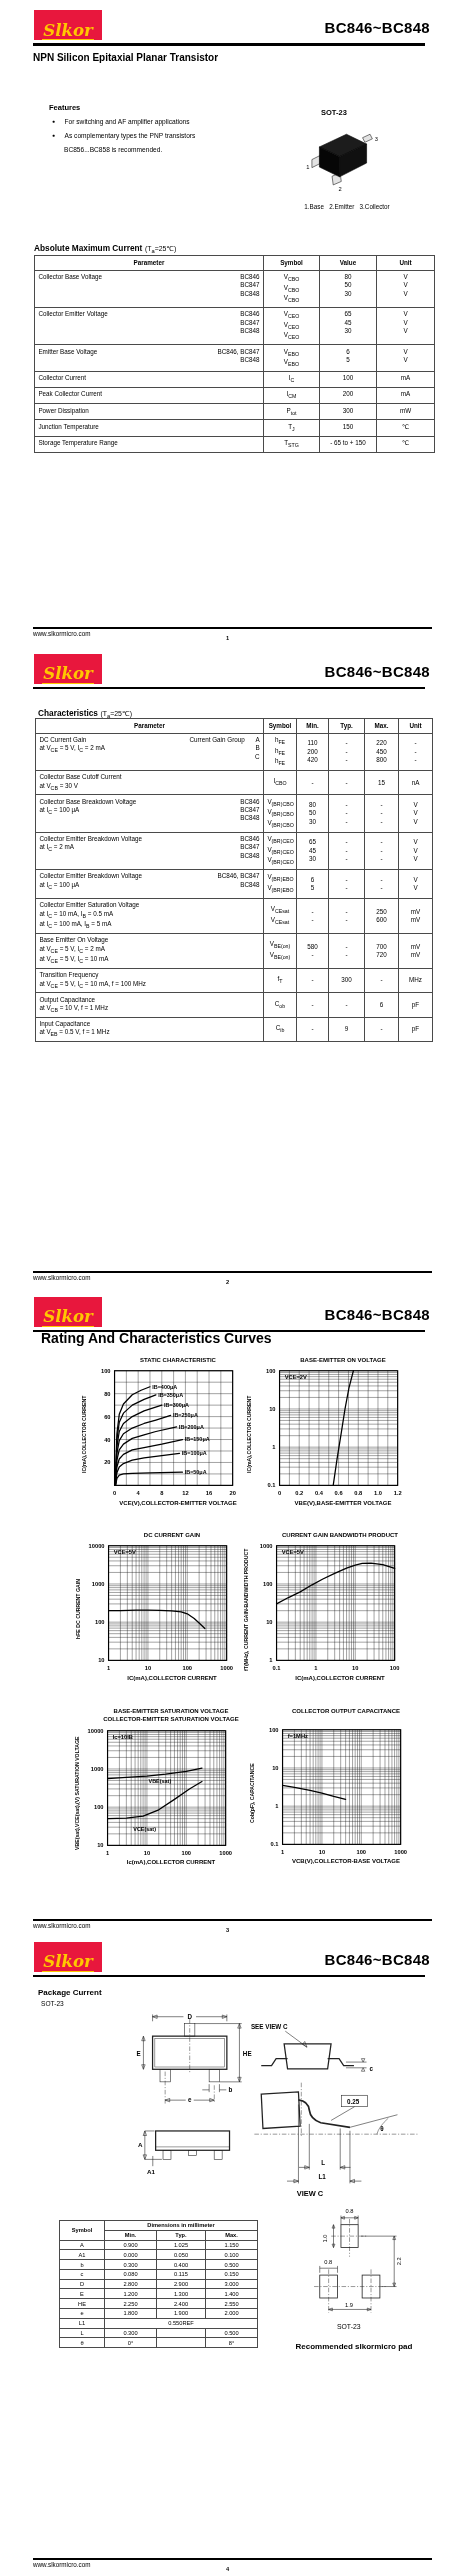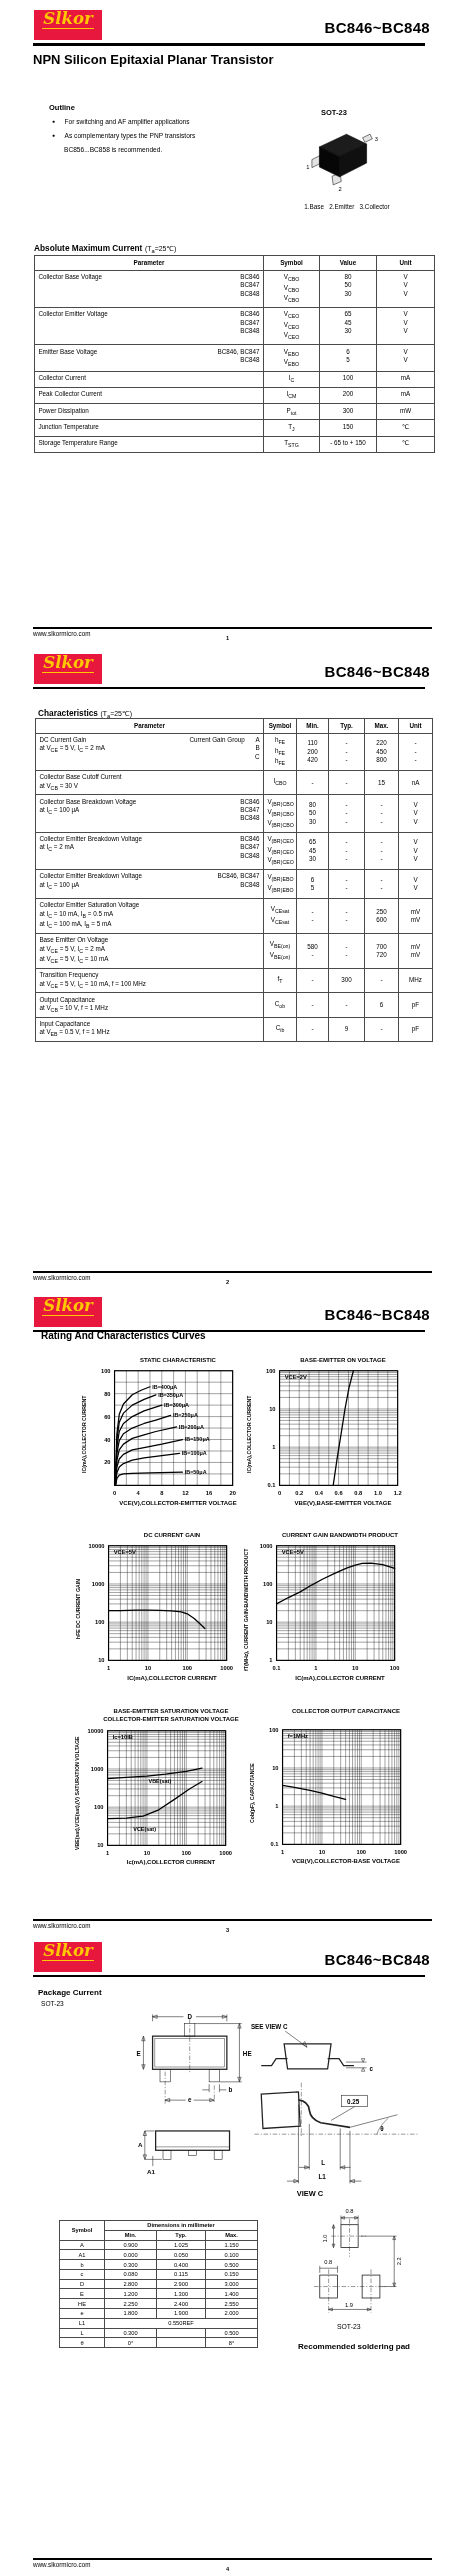--- a/index.html
+++ b/index.html
@@ -3,32 +3,32 @@
 <meta charset="utf-8">
 <style>
   html,body{margin:0;padding:0;background:#fff;}
   #root{position:relative;width:455px;height:2576px;background:#ffffff;color:#000;
         font-family:"Liberation Sans","DejaVu Sans",sans-serif;overflow:hidden;}
   .abs{position:absolute;}
 
   
   .hdr{position:absolute;left:0;width:455px;height:46px;}
   .logo{position:absolute;left:34px;top:0;width:68px;height:30px;background:#e8173d;
-        display:flex;align-items:flex-start;justify-content:center;}
+        display:flex;align-items:flex-end;justify-content:center;}
   .logotxt{color:#ffc800;font-family:"DejaVu Serif","Liberation Serif",serif;
         font-style:italic;font-weight:bold;font-size:16.6px;border-bottom:1.7px solid #ffc800;
         padding:0 1.7px 0.6px 1.7px;line-height:17px;}
   .part{position:absolute;right:25px;top:9.2px;font-size:15px;font-weight:bold;letter-spacing:0.3px;}
   .hrule{position:absolute;left:33px;right:30px;top:33px;height:2.3px;background:#000;}
   .ftr{position:absolute;left:0;width:455px;height:17px;}
   .frule{position:absolute;left:33px;right:23.5px;top:0;height:1.7px;background:#000;}
   .fsite{position:absolute;left:33px;top:3.4px;font-size:6.3px;}
   .fnum{position:absolute;left:0;right:0;top:7.5px;text-align:center;font-size:5.7px;font-weight:bold;}
 
-  .doc-title{font-size:13px;font-weight:bold;}
+  .doc-title{font-size:10px;font-weight:bold;}
   .sec-head{font-size:8.3px;font-weight:bold;}
   .sec-cond{font-size:6.9px;font-weight:normal;}
   .b13{font-size:7.5px;font-weight:bold;}
   .t11{font-size:6.3px;}
   .feat{font-size:6.6px;}
   .feat .dot{display:inline-block;width:12.6px;font-size:5.2px;vertical-align:0.6px;}
 
   
   .dtable{border-collapse:collapse;table-layout:fixed;font-size:6.3px;background:#fff;
           border:1.1px solid #333;}
@@ -86,21 +86,21 @@
   <div class="hdr" style="top:10.3px">
     <div class="logo">
         <span class="logotxt">Slkor</span>
       </div>
     <div class="part">BC846~BC848</div>
     <div class="hrule"></div>
   </div>
 
   <div class="abs doc-title" style="left:33px;top:52px">NPN Silicon Epitaxial Planar Transistor</div>
 
-  <div class="abs b13" style="left:49px;top:103px">Outline</div>
+  <div class="abs b13" style="left:49px;top:103px">Features</div>
   <div class="abs feat" style="left:52px;top:118px"><span class="dot">●</span><span>For switching and AF amplifier applications</span></div>
   <div class="abs feat" style="left:52px;top:132px"><span class="dot">●</span><span>As complementary types the PNP transistors</span></div>
   <div class="abs feat" style="left:64px;top:146px">BC856...BC858 is recommended.</div>
 
   <div class="abs b13" style="left:321px;top:108px;width:52px">SOT-23</div>
 
   <svg class="abs art" style="left:305px;top:125px" width="76" height="68" viewBox="0 0 132 118">
     <polygon class="lead" points="100,22 113,16 117,24 104,30"></polygon>
     <polygon class="lead" points="12,60 26,53 26,67 12,74"></polygon>
     <polygon class="lead" points="47,89 61,83 63,98 49,104"></polygon>
@@ -629,21 +629,21 @@
   </div>
 
   <div class="hdr" style="top:1297px">
     <div class="logo">
         <span class="logotxt">Slkor</span>
       </div>
     <div class="part">BC846~BC848</div>
     <div class="hrule"></div>
   </div>
 
-  <div class="abs sec-head" style="left:41px;top:1330px;font-size:10px">Rating And Characteristics Curves</div>
+  <div class="abs sec-head" style="left:41px;top:1330px;font-size:14px">Rating And Characteristics Curves</div>
 
   <div class="chart" style="left:79px;top:1357px">
     <div class="ctitle">
         <div class="ln">STATIC CHARACTERISTIC</div>
       </div>
     <div class="cylab">IC(mA),COLLECTOR CURRENT</div>
     <div class="cplot">
         <svg xmlns="http://www.w3.org/2000/svg" width="172" height="133" viewBox="0 0 300 232">
           <g class="cgrid">
             <line x1="62.0" y1="10" x2="62.0" y2="210"></line>
@@ -1346,21 +1346,21 @@
     <text x="82" y="180">1.9</text>
     <line x1="110" y1="56" x2="172" y2="56"></line>
       <line x1="146" y1="144" x2="172" y2="144"></line>
     <line x1="168" y1="56" x2="168" y2="144"></line>
     <polygon points="168,56 165.5,62 170.5,62" fill="#222"></polygon>
       <polygon points="168,144 165.5,138 170.5,138" fill="#222"></polygon>
     <text transform="rotate(-90 180 100)" x="180" y="100" text-anchor="middle">2.2</text>
     <text x="68" y="218" style="font-size:12px">SOT-23</text>
   </svg>
 
-  <div class="abs padcap" style="left:290px;top:2342px;width:128px">Recommended soldering pad</div>
+  <div class="abs padcap" style="left:290px;top:2342px;width:128px">Recommended slkormicro pad</div>
 
   <div class="ftr" style="top:2558px">
     <div class="frule"></div>
     <div class="fsite">www.slkormicro.com</div>
     <div class="fnum">4</div>
   </div>
 
 </div>
 
 

